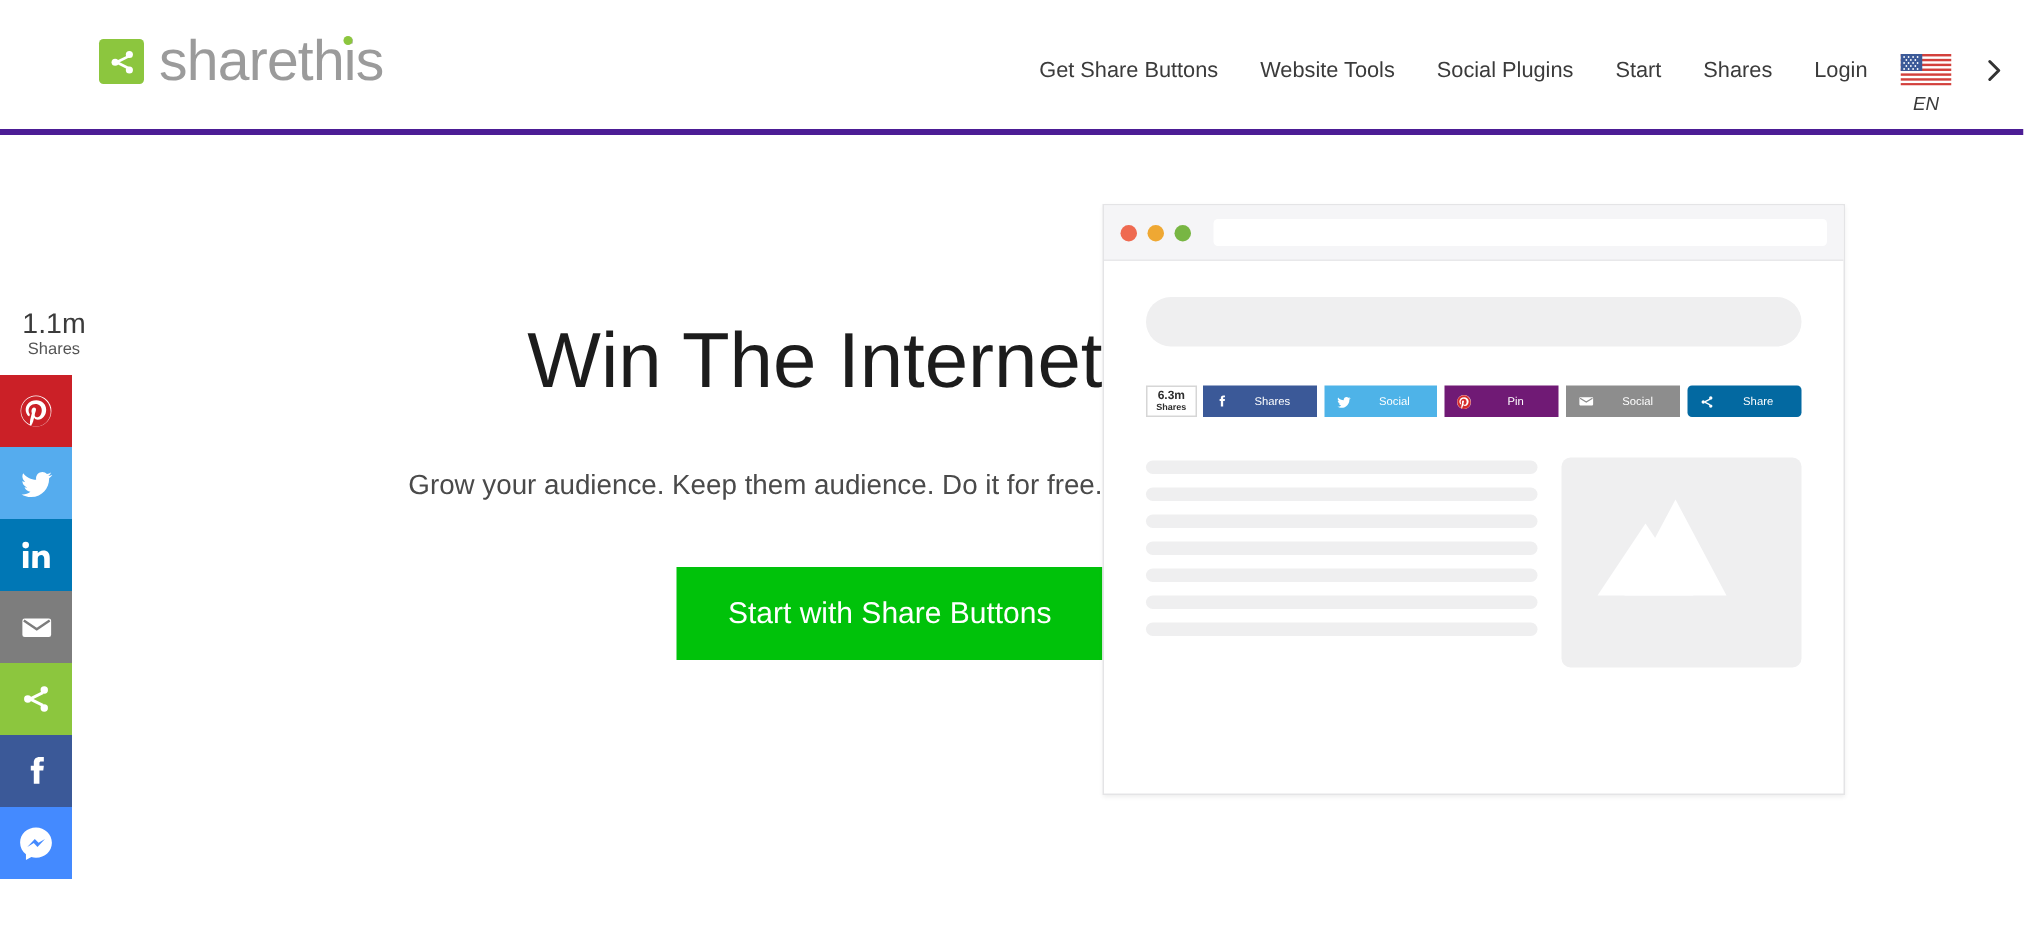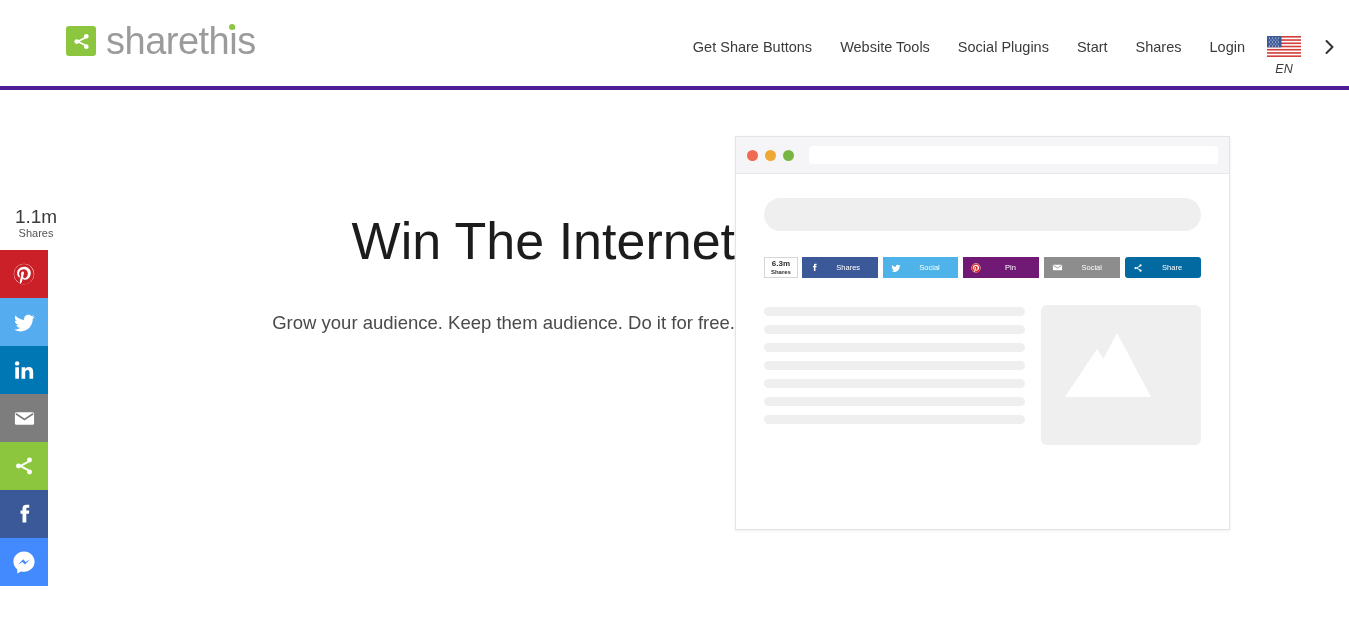--- a/index.html
+++ b/index.html
@@ -340,20 +340,21 @@
     <svg width="24" height="24" viewBox="0 0 24 24">
       <path d="M12 1.6C6.1 1.6 1.4 6 1.4 11.6c0 3.2 1.5 6 3.9 7.9v3.9l3.6-2c1 .3 2 .4 3.1.4 5.9 0 10.6-4.4 10.6-10S17.9 1.6 12 1.6z" fill="#ffffff"></path>
       <path d="M6.2 14.6l5-5.3 2.5 2.6 4.3-2.6-5 5.3-2.5-2.6z" fill="#448aff"></path>
     </svg>
   </div>
 </div>
 
 <div class="hero-left">
   <h1 class="hero-title">Win The Internet</h1>
   <p class="hero-sub">Grow your audience. Keep them audience. Do it for free.</p>
+  <button class="cta">Start with Share Buttons</button>
 </div>
 
 <div class="mock">
 
   <div class="mock-bar">
     <span class="dot r"></span>
     <span class="dot y"></span>
     <span class="dot g"></span>
     <div class="url-bar"></div>
   </div>

